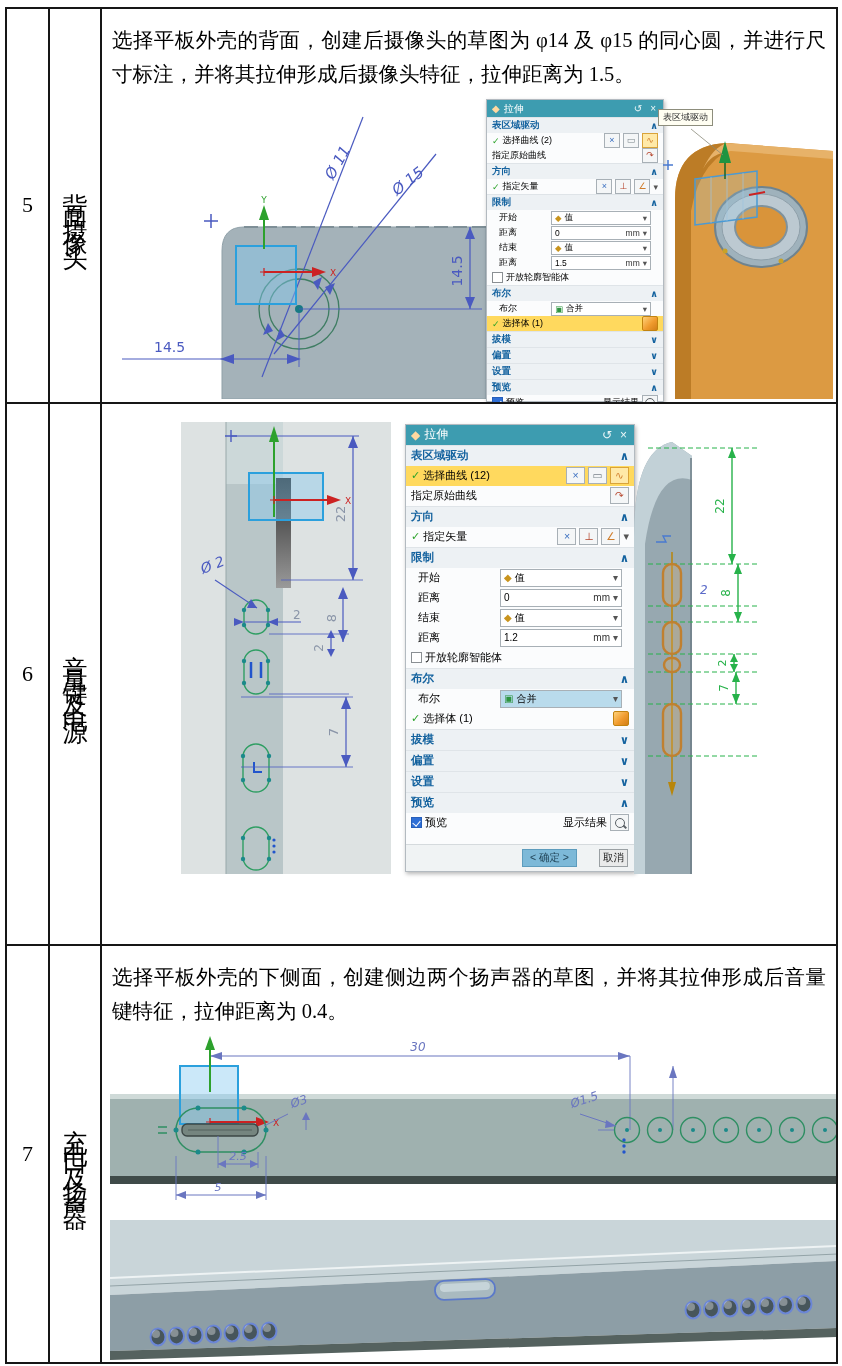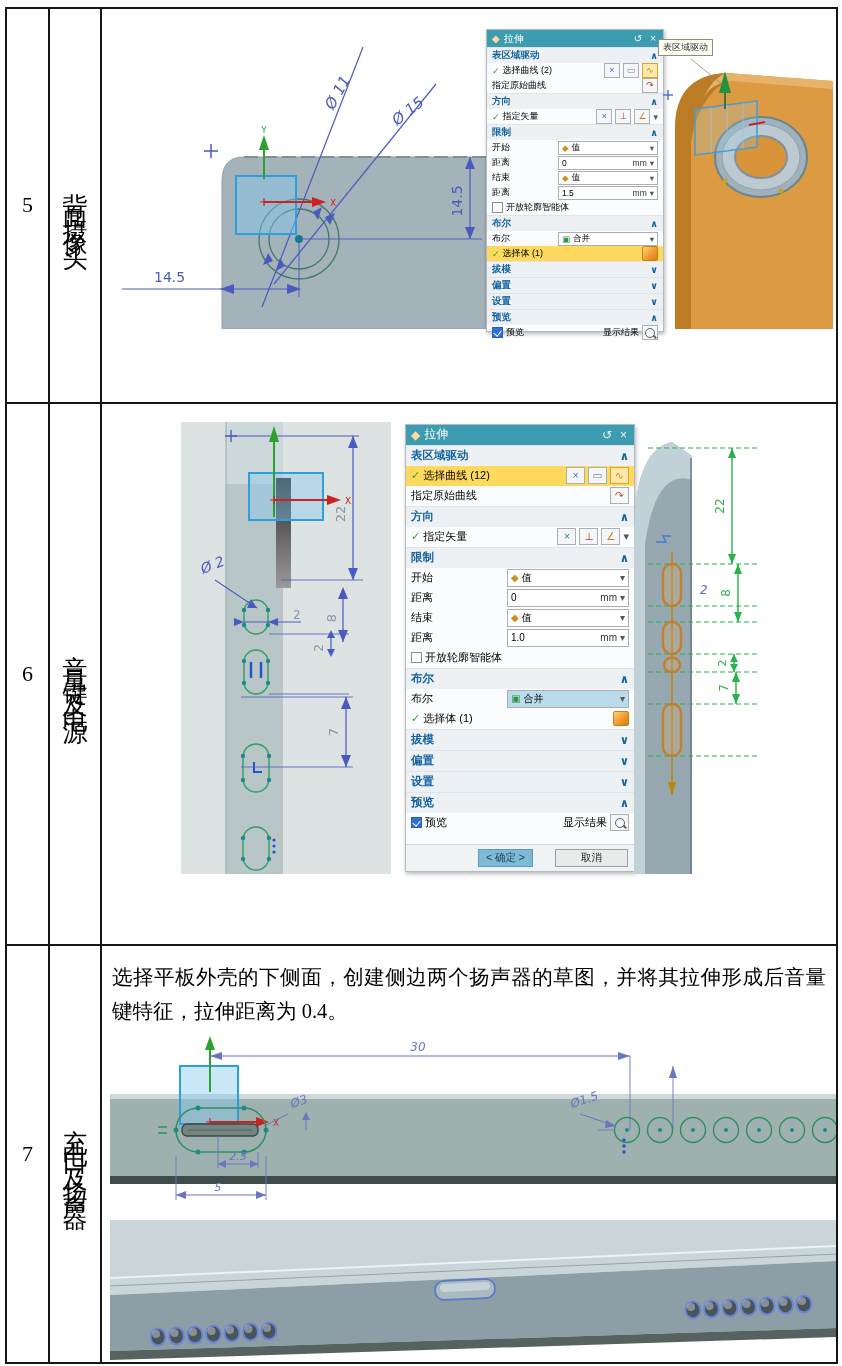--- a/index.html
+++ b/index.html
@@ -31,41 +31,41 @@
           color:#15639f;font-weight:bold;padding:0 5px;border-top:1px solid #dfe4e8;flex:none;}
   .chev{color:#15639f;}
   .nx-row{display:flex;align-items:center;gap:3px;padding:0 5px;flex:none;}
   .nx-row.hl{background:#ffd95e;}
   .chk{color:#2ca32a;font-weight:bold;}
   .sp{flex:1;}
   .ibox{display:inline-flex;align-items:center;justify-content:center;border:1px solid #a8b0b6;
         background:#f4f6f7;line-height:1;}
   .ibox.hl{background:#ffe9a8;border-color:#d9a33a;}
   .ic-blue{color:#3a6fc0;} .ic-gray{color:#7b858c;} .ic-or{color:#d07c2a;} .ic-red{color:#b5432a;} .ic-green{color:#2e9440;}
-  .nx-field{display:flex;align-items:center;padding:0 5px;gap:20px;flex:none;}
+  .nx-field{display:flex;align-items:center;padding:0 12px;gap:20px;flex:none;}
   .nx-ctl{margin-left:auto;display:flex;align-items:center;border:1px solid #a8b0b6;background:#fff;
           padding:0 3px;gap:3px;}
   .nx-ctl.blue{background:#b9dbec;}
   .nx-ctl .unit{margin-left:auto;color:#333;}
   .nx-ctl .car{color:#555;}
   .vpre{color:#c9941d;}
   .cb{width:9px;height:9px;border:1px solid #8a8f93;background:#fff;display:inline-block;flex:none;}
   .cb.on{background:#2f6fd6;border-color:#275fba;position:relative;}
   .cb.on::after{content:"";position:absolute;left:2px;top:1px;width:4px;height:6px;
                 border:solid #fff;border-width:0 1.5px 1.5px 0;transform:rotate(40deg);}
   .cube{width:14px;height:13px;background:linear-gradient(135deg,#ffd27a 0%,#f09b2e 55%,#d27f17 100%);
         border:1px solid #c2830f;border-radius:2px;flex:none;}
   .magbox{position:relative;}
   .mag{width:8px;height:8px;border:1.5px solid #5a6166;border-radius:50%;display:inline-block;position:relative;}
   .mag::after{content:"";position:absolute;width:4px;height:1.6px;background:#5a6166;
               transform:rotate(45deg);right:-3px;bottom:-1px;}
   .nx-foot{display:flex;justify-content:flex-end;gap:22px;padding:4px 6px;background:#f0f3f4;
            border-top:1px solid #d5dadd;margin-top:auto;}
   .btn-ok{background:#7db9d8;border:1px solid #5d9cbd;color:#1d3f52;font-size:10.5px;padding:1px 7px;}
-  .btn-cancel{background:#e9eaea;border:1px solid #9aa0a3;color:#222;font-size:10.5px;padding:1px 25px;}
+  .btn-cancel{background:#e9eaea;border:1px solid #9aa0a3;color:#222;font-size:10.5px;padding:1px 3px;}
   
   .small .nx-title{height:17px;font-size:10px;}
   .small .nx-sec{height:15px;font-size:9.5px;}
   .small .nx-row{height:15px;font-size:9px;}
   .small .nx-field{height:15px;font-size:9px;}
   .small .nx-ctl{width:92px;height:12px;font-size:8.5px;}
   .small .ibox{width:14px;height:13px;font-size:9px;}
   .big .nx-title{height:20px;font-size:12px;}
   .big .nx-sec{height:20px;font-size:11.5px;}
   .big .nx-row{height:20px;font-size:11px;}
@@ -82,20 +82,21 @@
 <div class="doc-table">
 
   <div class="t-row" style="height:394px;">
     <div class="cell-num">
       <span>5</span>
     </div>
     <div class="cell-label">
       <span class="vlabel">背面摄像头</span>
     </div>
     <div class="cell-content">
+      <div class="desc">选择平板外壳的背面，创建后摄像头的草图为 φ14 及 φ15 的同心圆，并进行尺寸标注，并将其拉伸形成后摄像头特征，拉伸距离为 1.5。</div>
       <div class="fig" style="height:302px;margin-top:8px;">
 
         <svg width="372" height="300" viewBox="0 0 372 300" style="position:absolute;left:4px;top:0;">
           <path d="M130,128 H372 V300 H108 V152 Q108,128 130,128 Z" fill="#a4b2b9" stroke="#8fa0a8" stroke-width="1"></path>
           <line x1="130" y1="128" x2="372" y2="128" stroke="#7e8f97" stroke-width="2" stroke-dasharray="14 5"></line>
 
           <circle cx="185" cy="210" r="30" fill="none" stroke="#3f7d63" stroke-width="1.3"></circle>
           <circle cx="185" cy="210" r="40" fill="none" stroke="#3f7d63" stroke-width="1.3"></circle>
           <circle cx="185" cy="210" r="4" fill="#177a84"></circle>
 
@@ -467,21 +468,21 @@
             <span>结束</span>
             <span class="nx-ctl">
               <span class="vpre">◆</span>
               <span>值</span>
               <span class="car" style="margin-left:auto">▾</span>
             </span>
           </div>
           <div class="nx-field">
             <span>距离</span>
             <span class="nx-ctl">
-              <span>1.0</span>
+              <span>1.2</span>
               <span class="unit">mm</span>
               <span class="car">▾</span>
             </span>
           </div>
           <div class="nx-row">
             <span class="cb"></span>
             <span>开放轮廓智能体</span>
           </div>
           <div class="nx-sec">
             <span>布尔</span>

